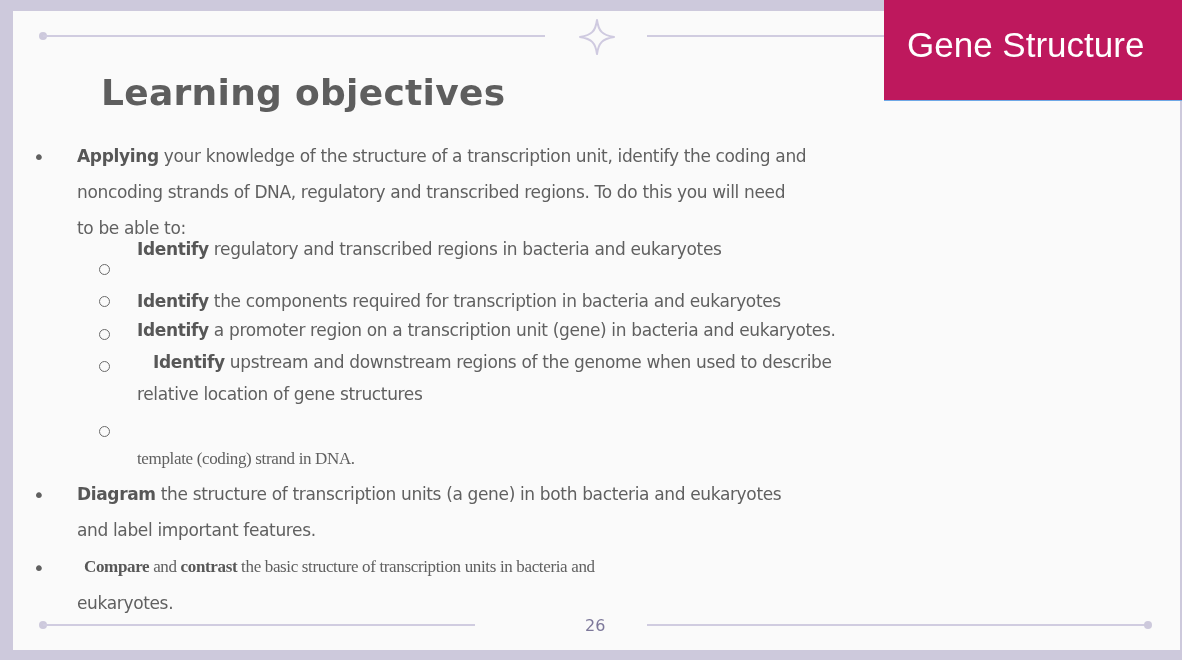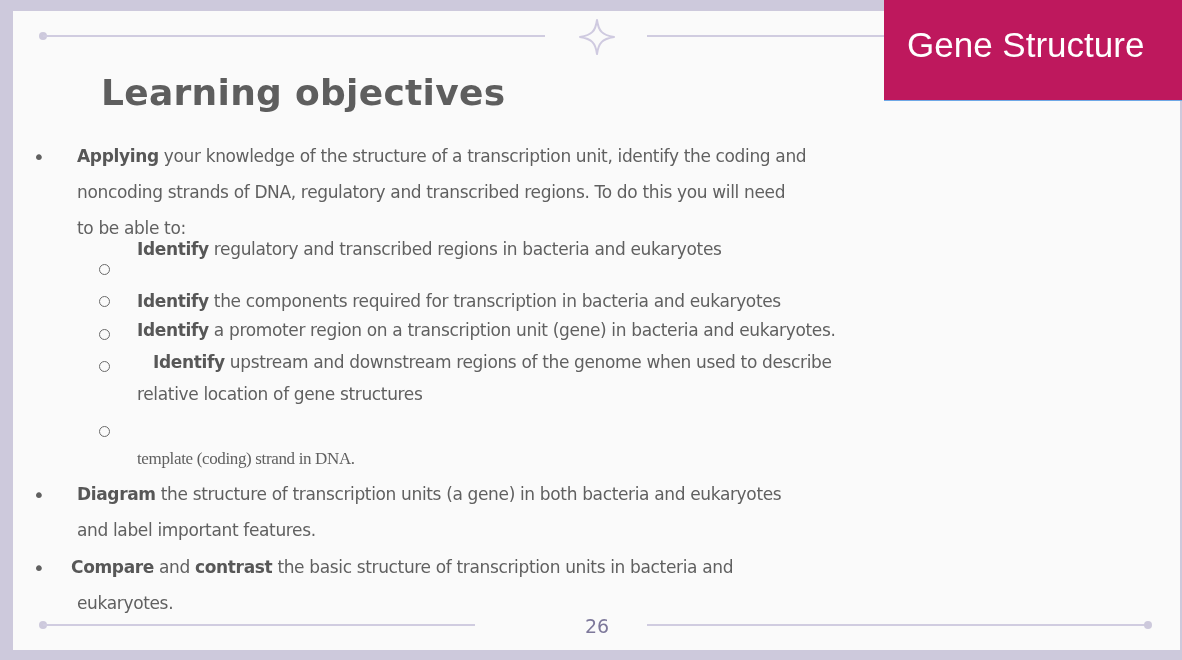--- a/index.html
+++ b/index.html
@@ -102,21 +102,21 @@
       position: absolute;
       width: 9px;
       height: 9px;
       border: 1.4px solid #6a6a6a;
       border-radius: 50%;
     }
     .page-num {
       position: absolute;
       left: 585px;
       top: 614px;
-      font-size: 19px;
+      font-size: 16px;
       line-height: 24px;
       color: #7d789a;
     }
   </style>
 </head>
 <body>
 
 <div class="card"></div>
 
 <div class="dot" style="left:39px; top:32px;"></div>
@@ -175,21 +175,21 @@
 
   <span class="bullet" style="left:33px; top:481px;">•</span>
   <div class="line" style="left:77px; top:480px;">
     <b>Diagram</b><span> the structure of transcription units (a gene) in both bacteria and eukaryotes</span>
   </div>
   <div class="line" style="left:77px; top:516px;">
     <span>and label important features.</span>
   </div>
 
   <span class="bullet" style="left:33px; top:554px;">•</span>
-  <div class="line" style="left:71px; top:553px;">
+  <div class="line" style="left:84px; top:553px;font-family:Liberation Serif, serif;">
     <b>Compare</b><span> and </span><b>contrast</b><span> the basic structure of transcription units in bacteria and</span>
   </div>
   <div class="line" style="left:77px; top:589px;">
     <span>eukaryotes.</span>
   </div>
 </div>
 
 <div class="dot" style="left:39px; top:621px;"></div>
 <div class="rule" style="left:43px; top:624px; width:432px;"></div>
 <span class="page-num">26</span>

